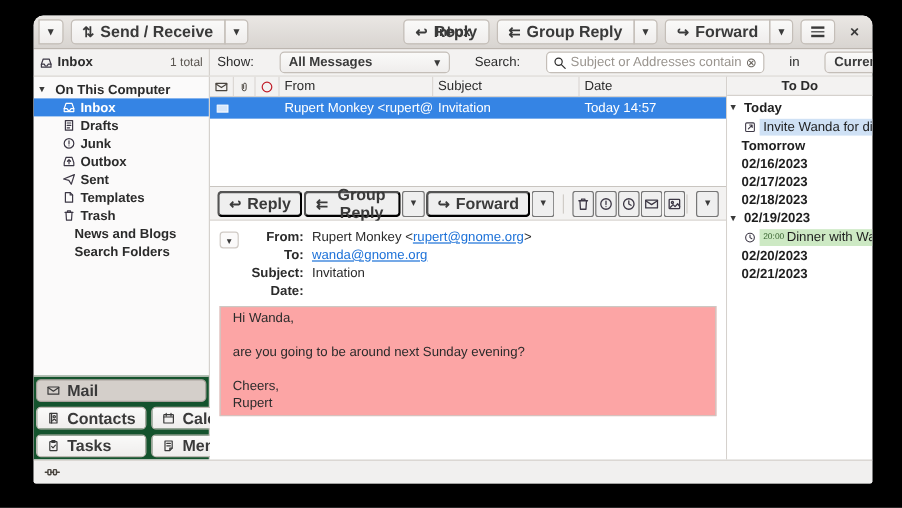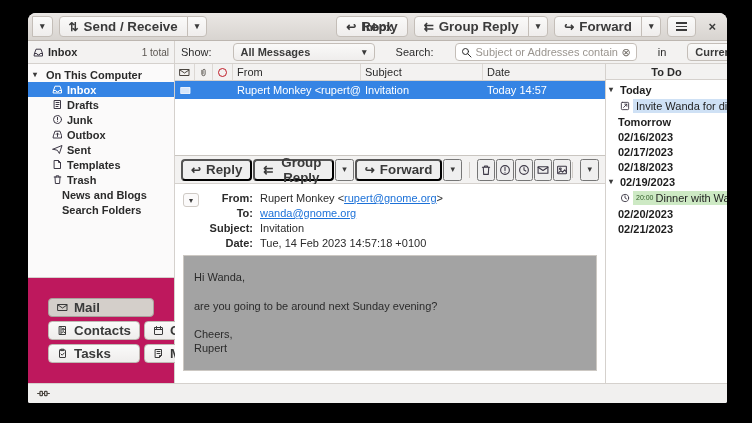--- a/index.html
+++ b/index.html
@@ -56,22 +56,22 @@
     display:flex; flex-direction:column; }
   .tree { padding-top:3px; }
   .trow { height:15px; display:flex; align-items:center; gap:4px; padding-left:5px; font-weight:600; color:#2b2b2b; }
   .trow .caret { width:9px; font-size:8px; color:#3a3a3a; }
   .trow.child { padding-left:24px; }
   .trow.toplevel { padding-left:34px; }
   .trow.selected { background:#3584e4; color:#fff; }
   .ficon { flex:none; color:#3d3846; }
   .trow.selected .ficon { color:#fff; }
 
-  .switcher { margin-top:auto; border-top:1px solid #d5d1cd; background:#be185d;
-    padding:20px; display:flex; flex-direction:column; gap:4px;justify-content:flex-end; }
+  .switcher { margin-top:auto; border-top:1px solid #d5d1cd; background:#14532d;
+    padding:2px; display:flex; flex-direction:column; gap:4px;justify-content:flex-end; }
   .sw-btn { height:19px; border:1px solid #bfb9b3; border-radius:4px;
     background:linear-gradient(#fafaf9,#efedec); display:flex; align-items:center; gap:6px;
     padding:0 8px; font-weight:600; color:#3a3a3a; }
   .sw-btn.active { background:#d4cfca; border-color:#a8a29c; }
   .sw-grid { display:grid; grid-template-columns:1fr 1fr; gap:4px; }
 
   
   .center { flex:1; display:flex; flex-direction:column; min-width:0; border-right:1px solid #d5d1cd; background:#fff; }
   .list-header { height:17px; flex:none; background:#f3f2f1; border-bottom:1px solid #d5d1cd; display:flex; }
   .lh-cell { display:flex; align-items:center; padding:0 4px; border-right:1px solid #dcd8d4; color:#2b2b2b; }
@@ -98,22 +98,22 @@
   .pv-overflow { margin-left:auto; }
 
   .pv-headers { padding:8px 8px 4px 8px; display:flex; gap:6px; background:#fff; flex:none; }
   .collapse-caret { width:16px; height:14px; border:1px solid #cfcac5; border-radius:3px;
     display:flex; align-items:center; justify-content:center; font-size:8px; color:#3a3a3a; flex:none; margin-top:1px; background:#fbfafa; }
   .hdr-grid { display:grid; grid-template-columns:48px 1fr; row-gap:3px; column-gap:7px; }
   .hdr-label { text-align:right; font-weight:700; white-space:nowrap; }
   .hdr-value { white-space:nowrap; overflow:hidden; }
   .mail-link { color:#1c71d8; text-decoration:underline; }
 
-  .body-box { margin:2px 8px 0 8px; border:1px solid #ccc8c3; background:#a3a3a3;
-    padding:14px 10px; white-space:pre-line; line-height:1.3; flex:none; }
+  .body-box { margin:2px 8px 0 8px; border:1px solid #ccc8c3; background:#fca5a5;
+    padding:2px 10px; white-space:pre-line; line-height:1.3; flex:none; }
   .pv-rest { flex:1; background:#fff; }
 
   
   .todo { width:121px; flex:none; background:#fff; display:flex; flex-direction:column; }
   .todo-header { height:16px; flex:none; background:#f3f2f1; border-bottom:1px solid #d5d1cd;
     display:flex; align-items:center; justify-content:center; font-weight:700; color:#2b2b2b; }
   .todo-list { padding-top:2px; }
   .todo-row { min-height:15px; display:flex; align-items:center; gap:3px; padding-left:3px;
     font-weight:700; color:#1e1e1e; white-space:nowrap; }
   .todo-row .caret { width:8px; font-size:8px; flex:none; color:#3a3a3a; }
@@ -426,21 +426,20 @@
             <span>▾</span>
           </span>
         <div class="hdr-grid">
           <span class="hdr-label">From:</span>
           <span class="hdr-value"><span>Rupert Monkey &lt;</span><a class="mail-link">rupert@gnome.org</a><span>&gt;</span></span>
           <span class="hdr-label">To:</span>
           <span class="hdr-value"><a class="mail-link">wanda@gnome.org</a></span>
           <span class="hdr-label">Subject:</span>
           <span class="hdr-value">Invitation</span>
           <span class="hdr-label">Date:</span>
-          <span class="hdr-value">Tue, 14 Feb 2023 14:57:18 +0100</span>
         </div>
       </div>
 
       <div class="body-box">Hi Wanda,
 
 are you going to be around next Sunday evening?
 
 Cheers,
 Rupert</div>
       <div class="pv-rest"></div>

